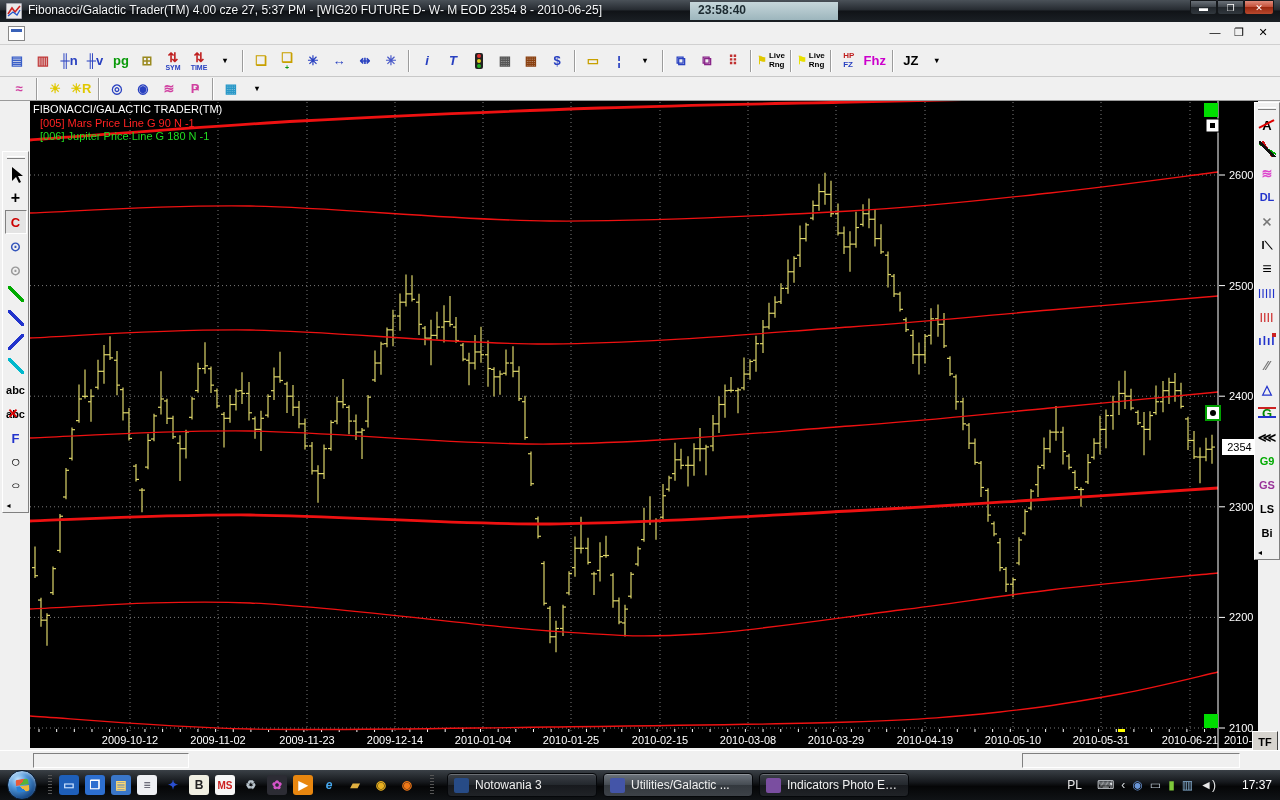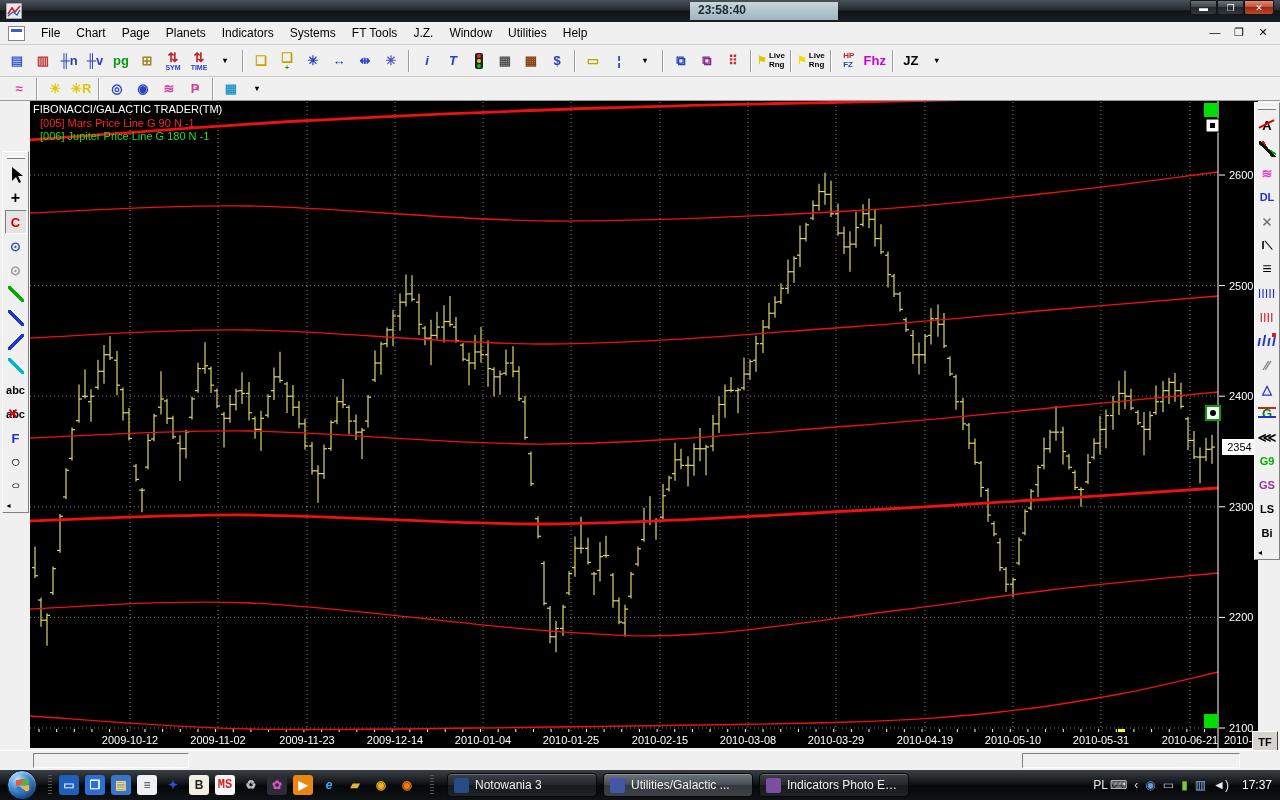--- a/index.html
+++ b/index.html
@@ -100,59 +100,47 @@
     background:repeating-linear-gradient(#555 0 1px, transparent 1px 3px); }
   .ql-ic { width:20px; height:20px; margin:0 3px; border-radius:3px; display:flex; align-items:center;
     justify-content:center; font-size:12px; font-weight:bold; }
   .task-btn { width:150px; height:24px; margin:0 3px; border-radius:4px; border:1px solid #05070a;
     background:linear-gradient(#3c4148,#23272c 50%,#17191d 50%,#202327);
     color:#f0f0f0; font-size:12px; display:flex; align-items:center; padding:9px 6px; gap:6px;
     box-shadow:inset 0 1px 0 rgba(255,255,255,.25); white-space:nowrap; overflow:hidden; }
   .task-btn.active { background:linear-gradient(#6d747c,#454b52 50%,#33383e 50%,#3d4248); }
   .task-btn .t-ic { width:15px; height:15px; border-radius:2px; flex:0 0 15px; }
   .task-btn .t-label { overflow:hidden; text-overflow:ellipsis; }
-  #tray { position:absolute; right:8px; top:0; height:30px; display:flex; align-items:center; gap:2px;
+  #tray { position:absolute; right:8px; top:0; height:30px; display:flex; align-items:center; gap:15px;
     color:#e8e8e8; font-size:12px; }
   #tray .tr-ic { font-size:12px; }
   #tray-clock { font-size:12px; color:#fff; margin-left:11px; }
 </style>
 </head>
 <body>
 
 <div id="screen">
 
   <div id="titlebar">
     <svg id="app-icon" viewBox="0 0 16 16">
       <rect x="0" y="0" width="16" height="16" fill="#e8e8e8" stroke="#667"></rect>
       <path d="M2,11 L6,5 L9,9 L14,3" stroke="#cc2222" fill="none" stroke-width="1.6"></path>
       <path d="M2,13 L7,9 L11,12 L14,7" stroke="#2255cc" fill="none" stroke-width="1.3"></path>
     </svg>
+    <span id="title-text">Fibonacci/Galactic Trader(TM) 4.00 cze 27,  5:37 PM - [WIG20 FUTURE D- W- M EOD  2354     8 - 2010-06-25]</span>
     <div id="title-clock">23:58:40</div>
     <div class="win-btns">
       <div class="win-btn">▬</div>
       <div class="win-btn">❐</div>
       <div class="win-btn close">✕</div>
     </div>
   </div>
 
   <div id="menubar">
     <div class="mdi-icon"></div>
-    <div id="menu-items" style="display:flex">
-        <span class="menu-item">File</span>
-        <span class="menu-item">Chart</span>
-        <span class="menu-item">Page</span>
-        <span class="menu-item">Planets</span>
-        <span class="menu-item">Indicators</span>
-        <span class="menu-item">Systems</span>
-        <span class="menu-item">FT Tools</span>
-        <span class="menu-item">J.Z.</span>
-        <span class="menu-item">Window</span>
-        <span class="menu-item">Utilities</span>
-        <span class="menu-item">Help</span>
-      </div>
     <div id="mdi-controls">
         <span>—</span>
         <span>❐</span>
         <span>✕</span>
       </div>
   </div>
 
   <div id="toolbar1">
       <div class="tb-ic">
         <span style="color: rgb(58, 95, 200);">▤</span>
@@ -1099,21 +1087,21 @@
         <div class="vt-ic">
           <span style="color: rgb(0, 0, 0); font-weight: bold; font-size: 16px;">≡</span>
         </div>
         <div class="vt-ic">
           <span style="color: rgb(34, 51, 204); font-weight: bold; font-size: 9px; letter-spacing: 1px;">|||||</span>
         </div>
         <div class="vt-ic">
           <span style="color: rgb(204, 34, 34); font-weight: bold; font-size: 9px; letter-spacing: 1px;">||||</span>
         </div>
         <div class="vt-ic">
-          <span style="color: rgb(34, 51, 204); font-weight: bold; font-size: 14px; letter-spacing: 1px; font-style: italic;">ılıl</span>
+          <span style="color: rgb(34, 51, 204); font-weight: bold; font-size: 12px; letter-spacing: 1px;">ılıl</span>
           <div style="position: absolute; right: 2px; top: 4px; width: 4px; height: 4px; background: rgb(204, 34, 34);"></div>
         </div>
         <div class="vt-ic">
           <span style="color: rgb(119, 119, 119); font-weight: bold;">∕∕</span>
         </div>
         <div class="vt-ic">
           <span style="color: rgb(34, 51, 204); font-weight: bold;">△</span>
         </div>
         <div class="vt-ic stripes-g">
           <span style="color: rgb(0, 136, 0); font-weight: bold;">G</span>
@@ -1147,21 +1135,21 @@
     <div id="start-orb"></div>
     <div style="width:44px"></div>
     <div class="ql-grip"></div>
     <div id="quick-launch" style="display:flex; align-items:center;">
         <div class="ql-ic" style="background: rgb(30, 95, 186); color: rgb(207, 228, 255);">▭</div>
         <div class="ql-ic" style="background: rgb(45, 111, 208); color: rgb(255, 255, 255);">❐</div>
         <div class="ql-ic" style="background: rgb(58, 118, 200); color: rgb(255, 216, 112);">▤</div>
         <div class="ql-ic" style="background: rgb(238, 240, 244); color: rgb(68, 68, 85);">≡</div>
         <div class="ql-ic" style="background: transparent; color: rgb(42, 79, 208);">✦</div>
         <div class="ql-ic" style="background: rgb(240, 239, 226); color: rgb(34, 34, 34);">B</div>
-        <div class="ql-ic" style="background: rgb(246, 246, 246); color: rgb(204, 34, 34); font-size: 12px; font-family: Liberation Mono, monospace;">MS</div>
+        <div class="ql-ic" style="background: rgb(246, 246, 246); color: rgb(204, 34, 34); font-size: 10px;">MS</div>
         <div class="ql-ic" style="background: transparent; color: rgb(185, 196, 204);">♻</div>
         <div class="ql-ic" style="background: rgb(44, 44, 52); color: rgb(213, 84, 200);">✿</div>
         <div class="ql-ic" style="background: rgb(232, 134, 15); color: rgb(255, 255, 255);">▶</div>
         <div class="ql-ic" style="background: transparent; color: rgb(70, 168, 238); font-style: italic;">e</div>
         <div class="ql-ic" style="background: transparent; color: rgb(224, 176, 64);">▰</div>
         <div class="ql-ic" style="background: transparent; color: rgb(232, 176, 32);">◉</div>
         <div class="ql-ic" style="background: transparent; color: rgb(240, 120, 24);">◉</div>
       </div>
     <div class="ql-grip" style="margin-left:10px"></div>
     <div id="task-buttons" style="display:flex; align-items:center; margin-left:6px;">

